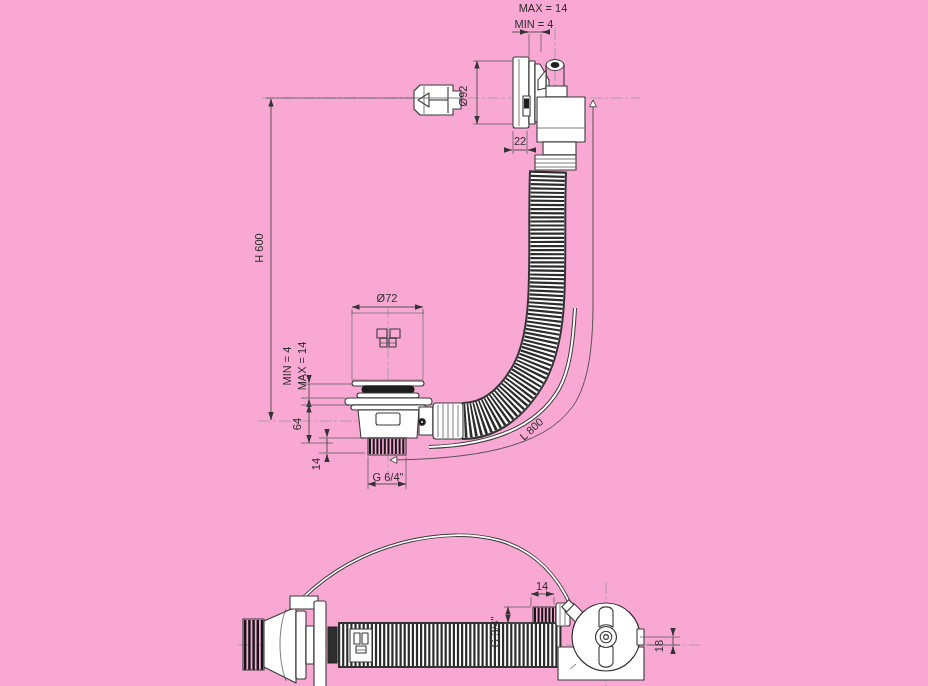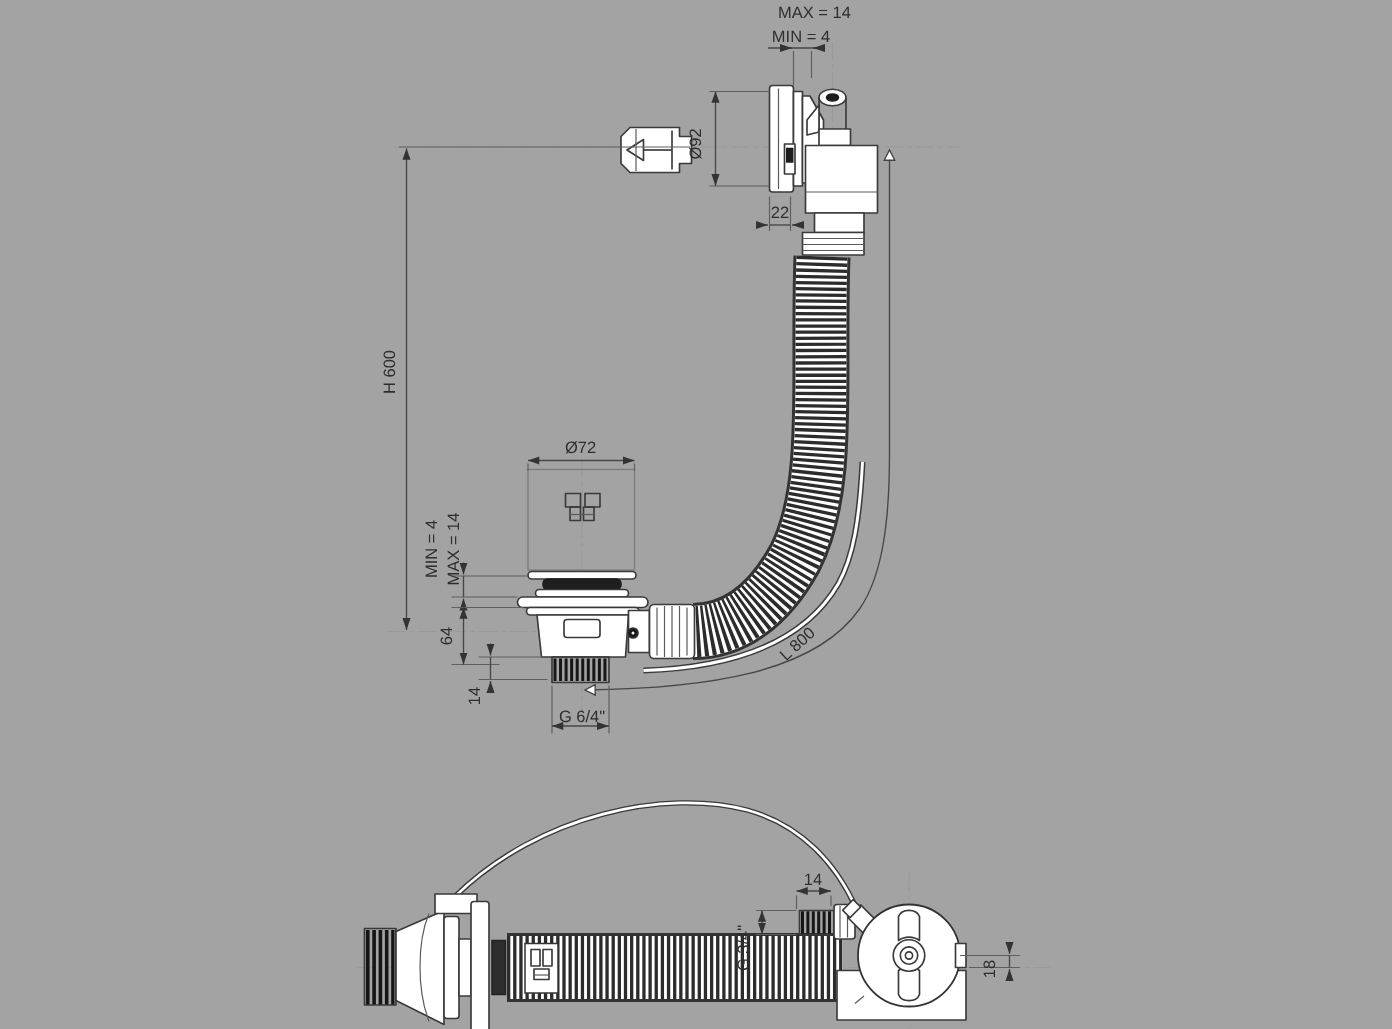--- a/index.html
+++ b/index.html
@@ -1,16 +1,16 @@
 <!DOCTYPE html>
 <html><head>
 <meta charset="utf-8">
 <style>
   html,body{margin:0;padding:0;background:#ffffff;}
-  .stage{position:relative;width:928px;height:686px;background:#a3a3a3;overflow:hidden;
+  .stage{position:relative;width:928px;height:686px;background:#f9a8d4;overflow:hidden;
          font-family:"Liberation Sans", sans-serif;}
   svg{position:absolute;left:0;top:0;}
   .ln{stroke:#3a3a3a;stroke-width:1.1;fill:none;stroke-linejoin:round;}
   .lnf{stroke:#3a3a3a;stroke-width:1.1;fill:#ffffff;stroke-linejoin:round;}
   .thin{stroke:#5a5a5a;stroke-width:0.8;fill:none;}
   .cl{stroke:#9a9a9a;stroke-width:0.8;fill:none;stroke-dasharray:12 3 2.5 3;}
   .ext{stroke:#5f5f5f;stroke-width:0.8;fill:none;}
   .dim{stroke:#474747;stroke-width:0.9;fill:none;}
   .phantom{stroke:#787878;stroke-width:0.8;fill:none;}
   .dk{fill:#1e1e1e;stroke:#1e1e1e;}

